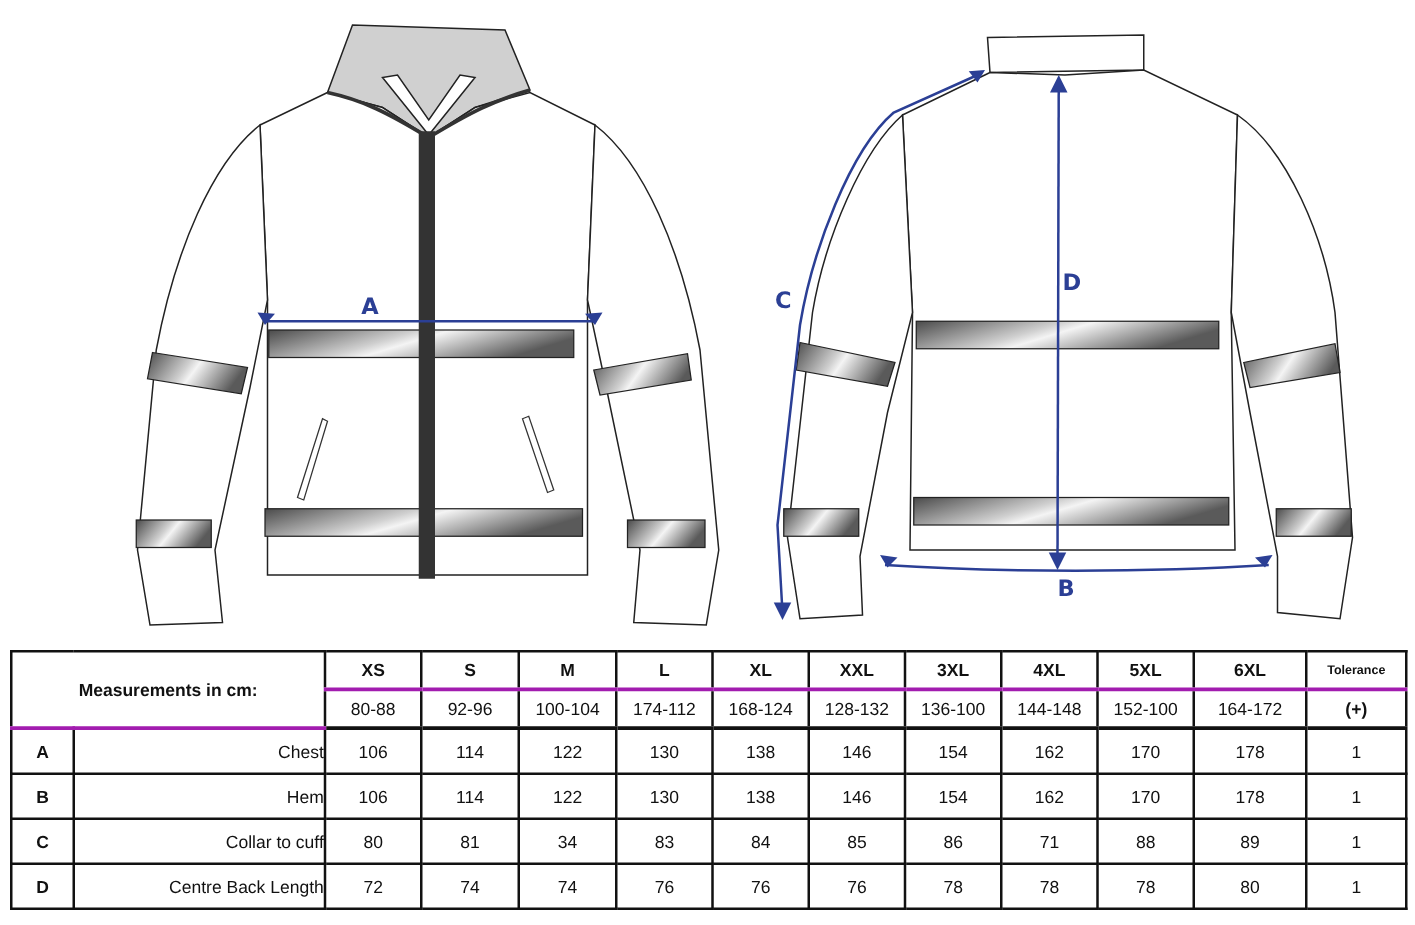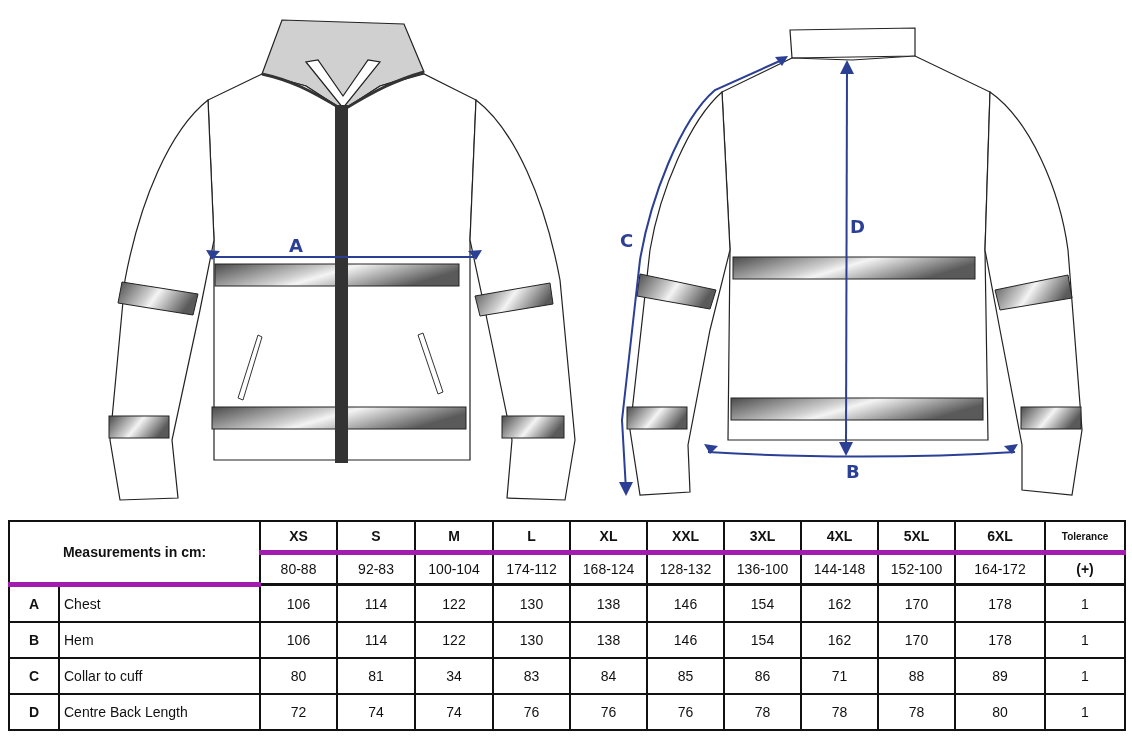--- a/index.html
+++ b/index.html
@@ -2,25 +2,25 @@
 <html><head>
 <meta charset="utf-8">
 <style>
   html, body { margin: 0; padding: 0; background: #ffffff; }
   body { width: 1132px; height: 740px; position: relative; overflow: hidden; font-family: "Liberation Sans", sans-serif; color: #111; }
   .drawing { position: absolute; left: 0; top: 0; width: 1132px; height: 515px; }
   .drawing svg { position: absolute; left: 0; top: 0; }
   .dim-label { position: absolute; font-family: "DejaVu Sans", sans-serif; font-weight: bold; color: #2b3f95; font-size: 18px; }
   table.sizes { position: absolute; left: 8px; top: 520px; width: 1116px; border-collapse: collapse; font-size: 14px; table-layout: fixed; }
   table.sizes td { border: 2px solid #111; text-align: center; padding: 0; height: 34px; }
-  table.sizes tr.hdr1 td { height: 28px; border-bottom: 5px solid #a21caf; font-weight: bold; }
+  table.sizes tr.hdr1 td { height: 28px; border-bottom: 3px solid #a21caf; font-weight: bold; }
   table.sizes tr.hdr2 td { height: 28px; border-top: 1px solid #bbb; border-bottom: 3px solid #111; }
   table.sizes td.measure-title { font-weight: bold; border-bottom: 3px solid #111; }
   table.sizes td.code { font-weight: bold; }
-  table.sizes td.name { text-align: left; padding-left: 4px; }
+  table.sizes td.name { text-align: right; padding-left: 4px; }
   table.sizes tr.hdr1 td.tol { font-size: 10px; }
 </style>
 </head>
 <body>
 
 <div class="drawing">
   <svg width="1132" height="515" viewBox="0 0 1132 515">
     <defs>
       <linearGradient id="tape" x1="0" y1="0" x2="1" y2="0.3">
         <stop offset="0" stop-color="#4a4a4a"></stop>
@@ -125,21 +125,21 @@
     <td>XL</td>
     <td>XXL</td>
     <td>3XL</td>
     <td>4XL</td>
     <td>5XL</td>
     <td>6XL</td>
     <td class="tol">Tolerance</td>
   </tr>
   <tr class="hdr2">
     <td>80-88</td>
-    <td>92-83</td>
+    <td>92-96</td>
     <td>100-104</td>
     <td>174-112</td>
     <td>168-124</td>
     <td>128-132</td>
     <td>136-100</td>
     <td>144-148</td>
     <td>152-100</td>
     <td>164-172</td>
     <td style="font-weight:bold">(+)</td>
   </tr>

